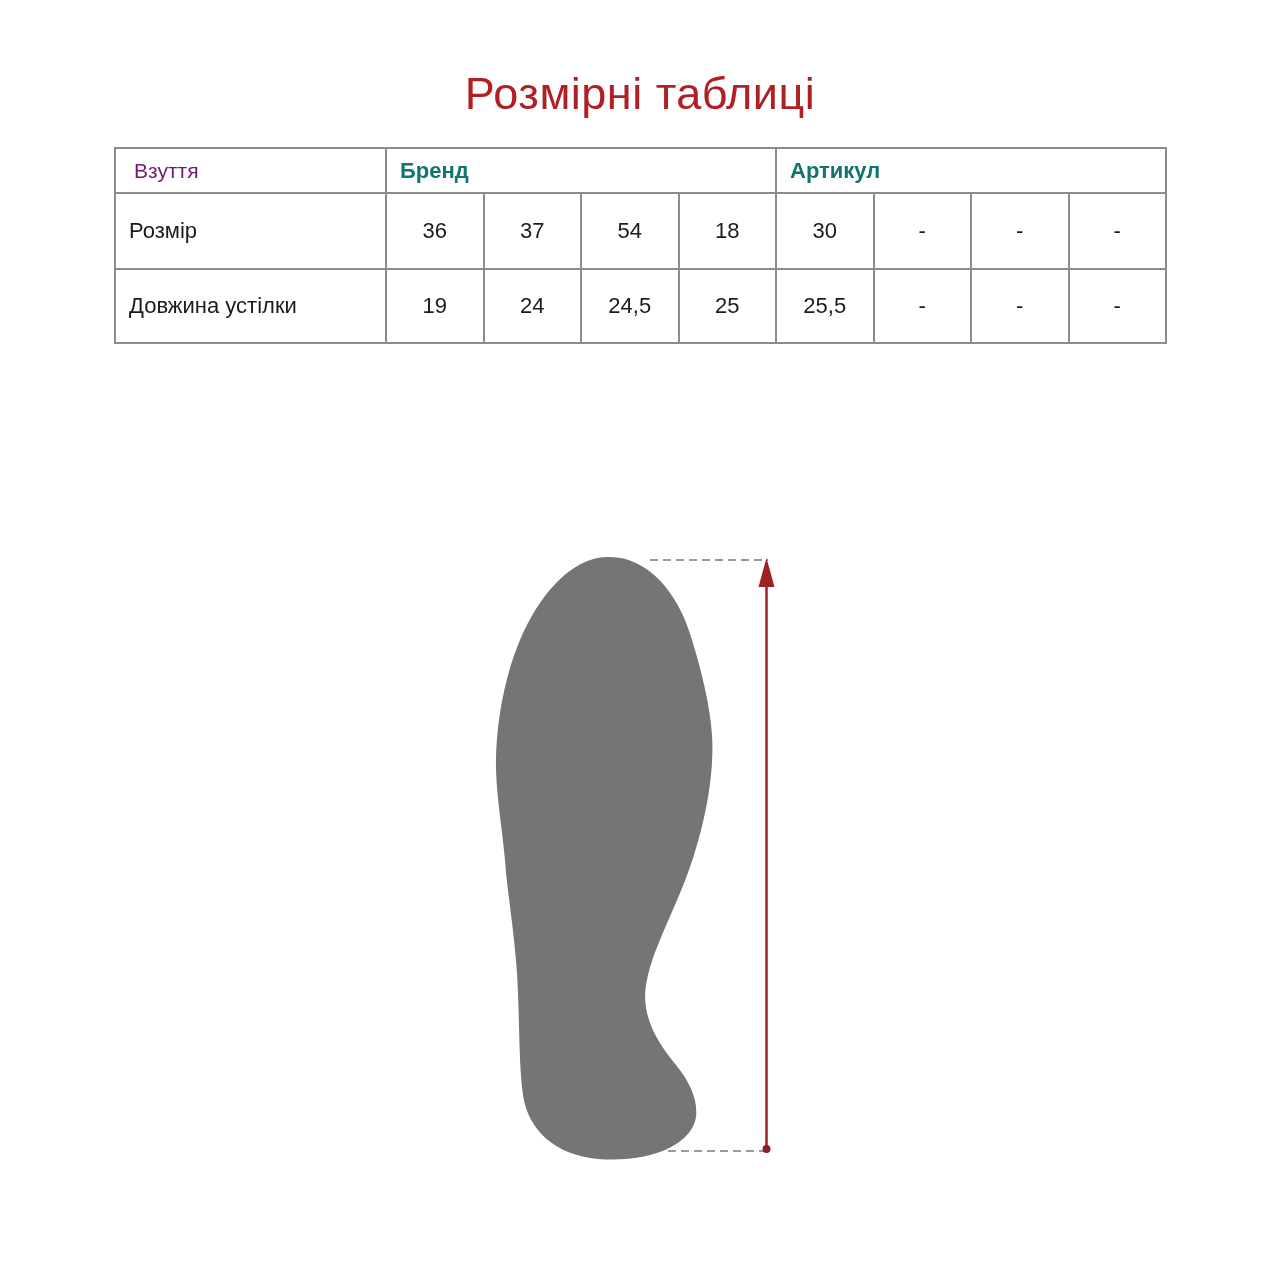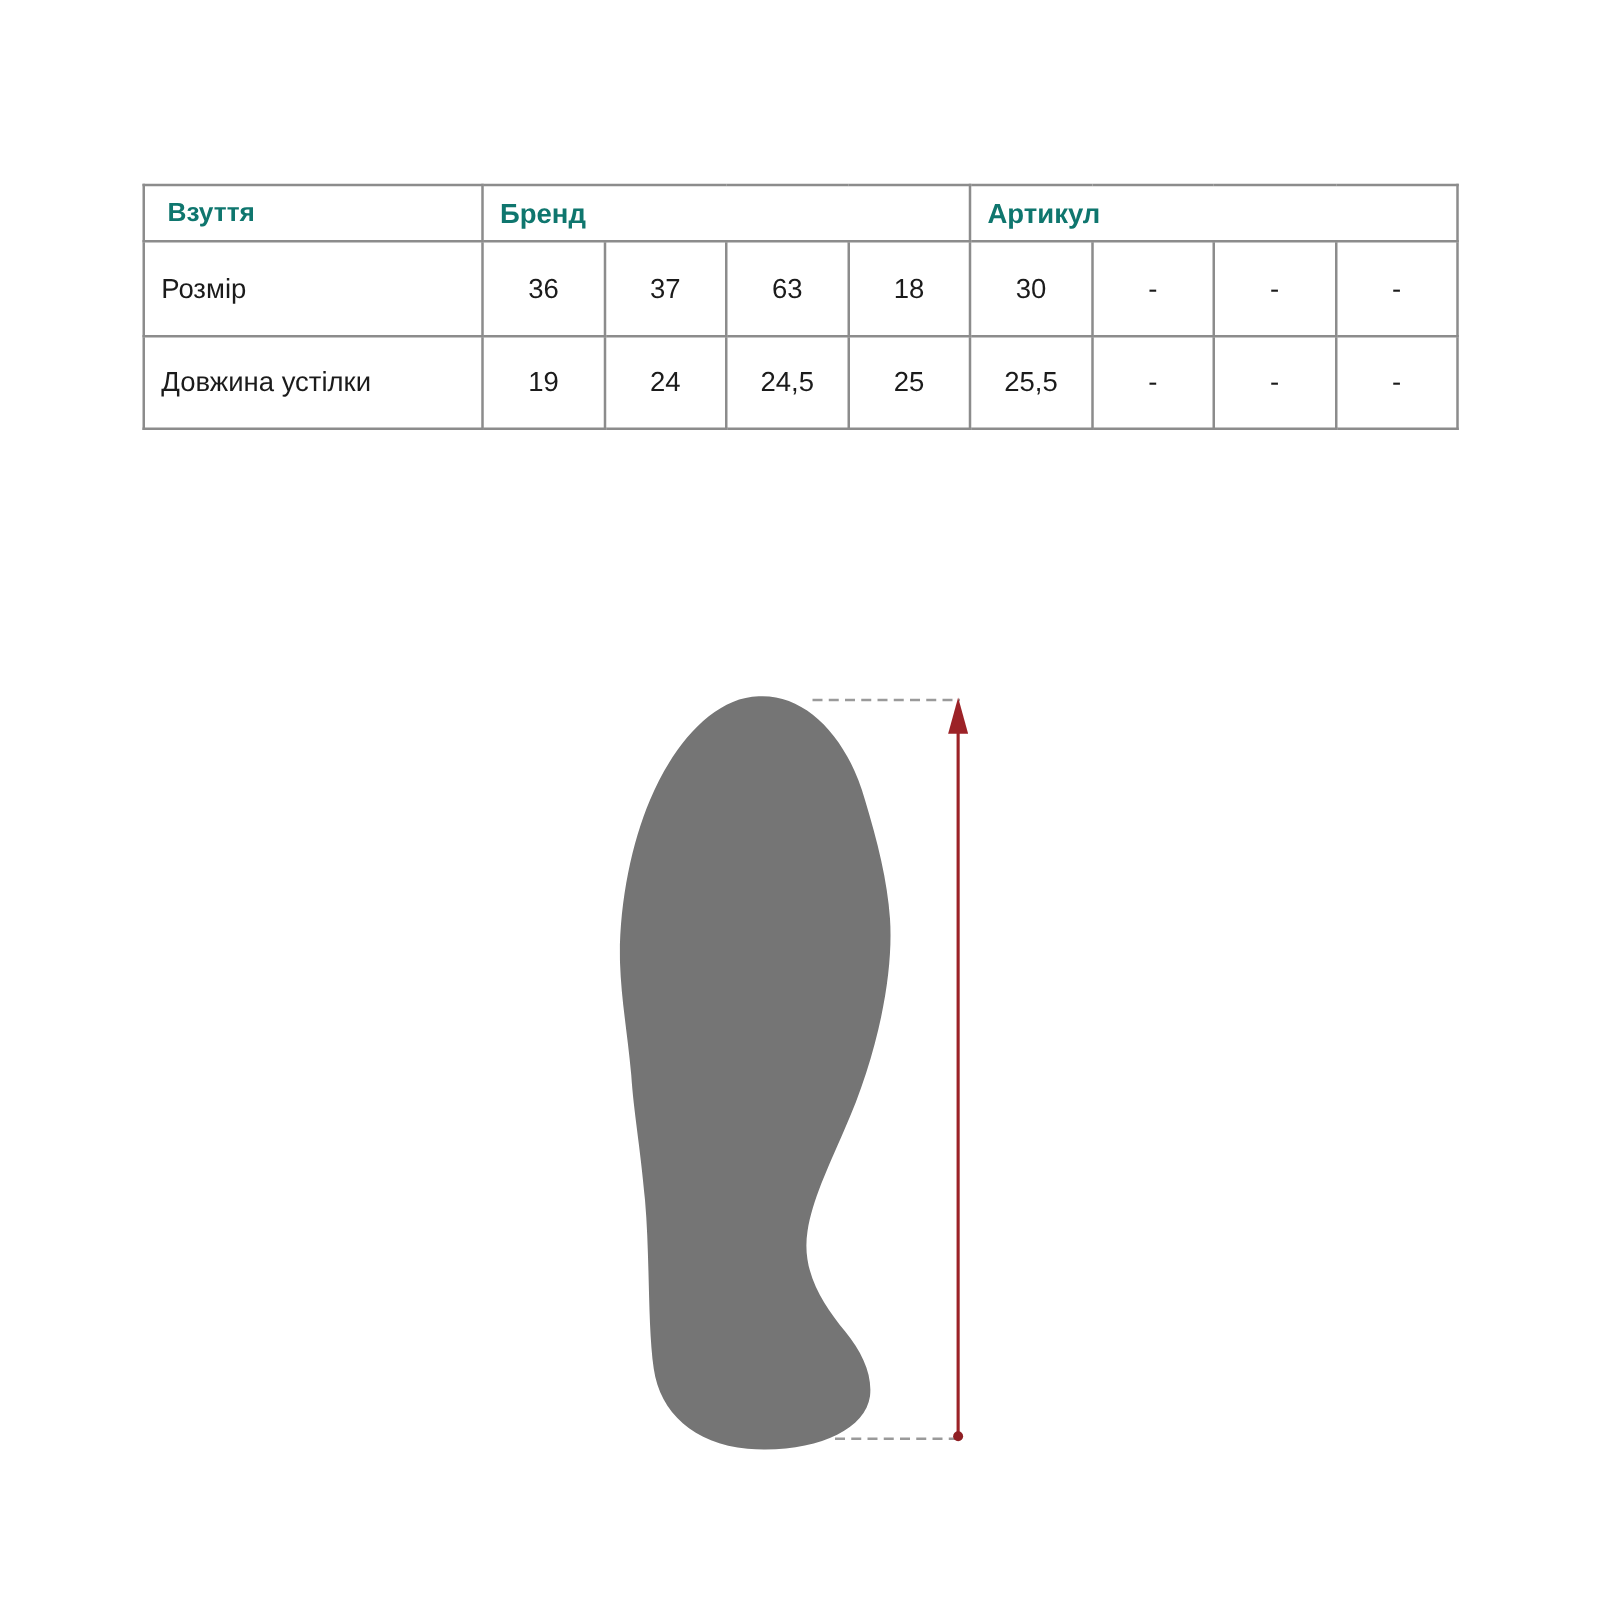--- a/index.html
+++ b/index.html
@@ -46,42 +46,43 @@
   .size-table tr.r3 td { height: 72px; }
   .size-table td.left {
     text-align: left;
     padding-left: 13px;
   }
   .size-table td.hcell {
     font-weight: 700;
     color: #0f766e;
   }
   .size-table td.muted {
-    color: #0f766e;
-    font-weight: 700;
+    color: #701a75;
+    font-weight: 400;
     font-size: 21px;
     padding-left: 18px;
   }
   .size-table td.rowlabel {
     font-weight: 400;
     font-size: 22px;
   }
   .figure {
     position: absolute;
     left: 470px;
     top: 545px;
     width: 320px;
     height: 625px;
   }
 </style>
 </head>
 <body>
 
 <div class="page">
 
+  <div class="title">Розмірні таблиці</div>
 
   <table class="size-table">
     <colgroup>
       <col style="width:271px">
       <col>
         <col>
         <col>
         <col>
         <col>
         <col>
@@ -91,21 +92,21 @@
     <tbody>
       <tr class="hdr">
         <td class="left muted">Взуття</td>
         <td class="left hcell" colspan="4">Бренд</td>
         <td class="left hcell" colspan="4">Артикул</td>
       </tr>
       <tr class="r2">
         <td class="left rowlabel">Розмір</td>
         <td>36</td>
         <td>37</td>
-        <td>63</td>
+        <td>54</td>
         <td>18</td>
         <td>30</td>
         <td>-</td>
         <td>-</td>
         <td>-</td>
       </tr>
       <tr class="r3">
         <td class="left rowlabel">Довжина устілки</td>
         <td>19</td>
         <td>24</td>

